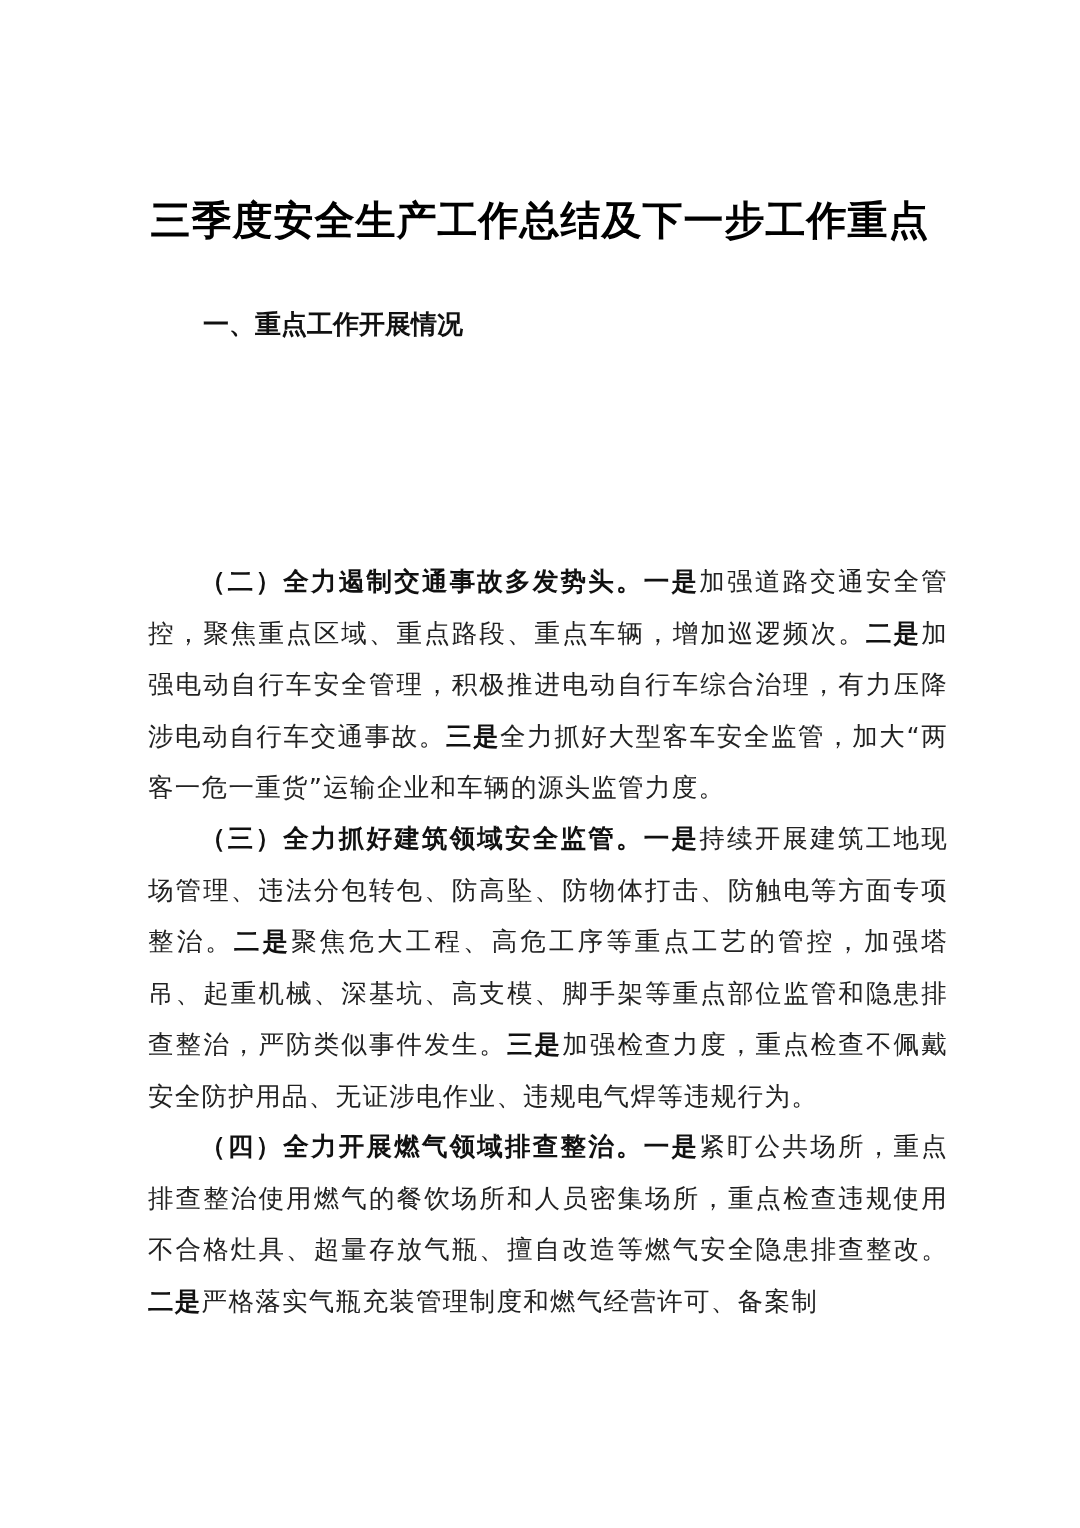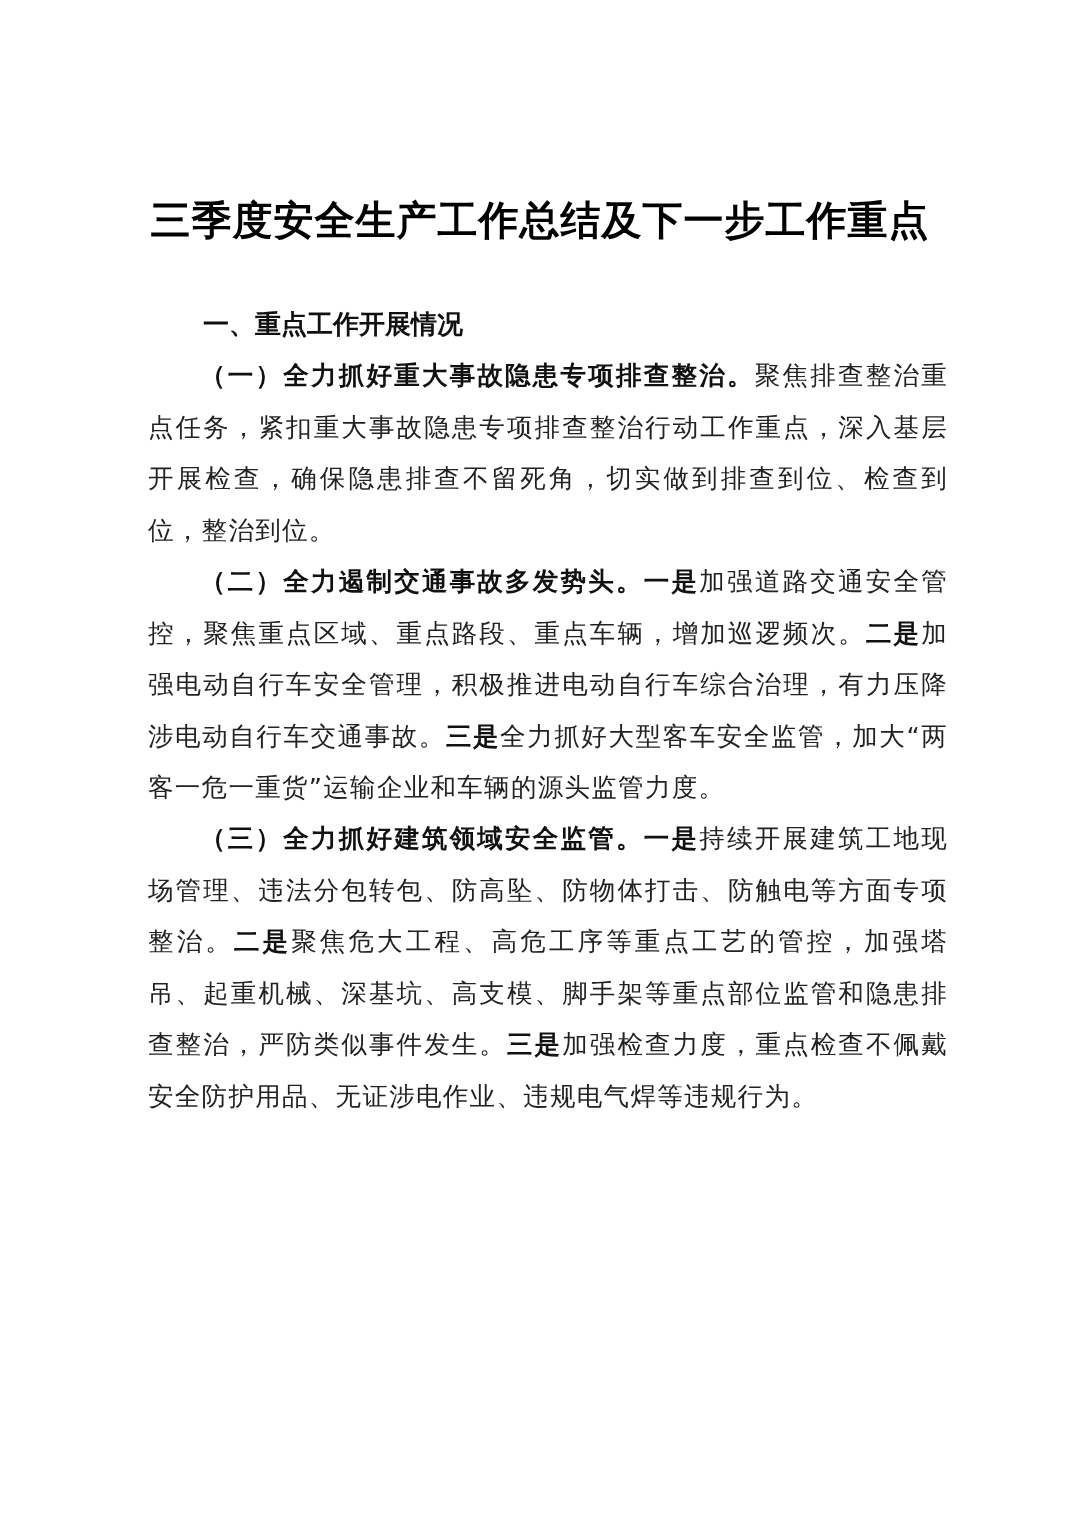--- a/index.html
+++ b/index.html
@@ -28,25 +28,25 @@
   #p3 { top:813px; }
   #p4 { top:1121px; }
 </style>
 </head>
 <body>
 
 <div class="page">
   <div class="title">三季度安全生产工作总结及下一步工作重点</div>
   <div class="heading">一、重点工作开展情况</div>
 
-  <p class="para" id="p1" style="margin:0">
-    <span class="lead">（一）全力抓好重大事故隐患专项排查整治。</span><span>聚焦排查整治重点任务，紧扣重大事故隐患专项排查整治行动工作重点，深入基层开展检查，确保隐患排查不留死角，切实做到排查到位、检查到位，整治到位。</span>
-  </p>
 
   <p class="para" id="p3" style="margin:0">
     <span class="lead">（三）全力抓好建筑领域安全监管。</span><span class="mark">一是</span><span>持续开展建筑工地现场管理、违法分包转包、防高坠、防物体打击、防触电等方面专项整治。</span><span class="mark">二是</span><span>聚焦危大工程、高危工序等重点工艺的管控，加强塔吊、起重机械、深基坑、高支模、脚手架等重点部位监管和隐患排查整治，严防类似事件发生。</span><span class="mark">三是</span><span>加强检查力度，重点检查不佩戴安全防护用品、无证涉电作业、违规电气焊等违规行为。</span>
   </p>
 
   <p class="para" id="p2" style="margin:0">
     <span class="lead">（二）全力遏制交通事故多发势头。</span><span class="mark">一是</span><span>加强道路交通安全管控，聚焦重点区域、重点路段、重点车辆，增加巡逻频次。</span><span class="mark">二是</span><span>加强电动自行车安全管理，积极推进电动自行车综合治理，有力压降涉电动自行车交通事故。</span><span class="mark">三是</span><span>全力抓好大型客车安全监管，加大“两客一危一重货”运输企业和车辆的源头监管力度。</span>
   </p>
 
+  <p class="para" id="p4" style="margin:0">
+    <span class="lead">（四）全力开展燃气领域排查整治。</span><span class="mark">一是</span><span>紧盯公共场所，重点排查整治使用燃气的餐饮场所和人员密集场所，重点检查违规使用不合格灶具、超量存放气瓶、擅自改造等燃气安全隐患排查整改。</span><span class="mark">二是</span><span>严格落实气瓶充装管理制度和燃气经营许可、备案制</span>
+  </p>
 </div>
 
 </body></html>

